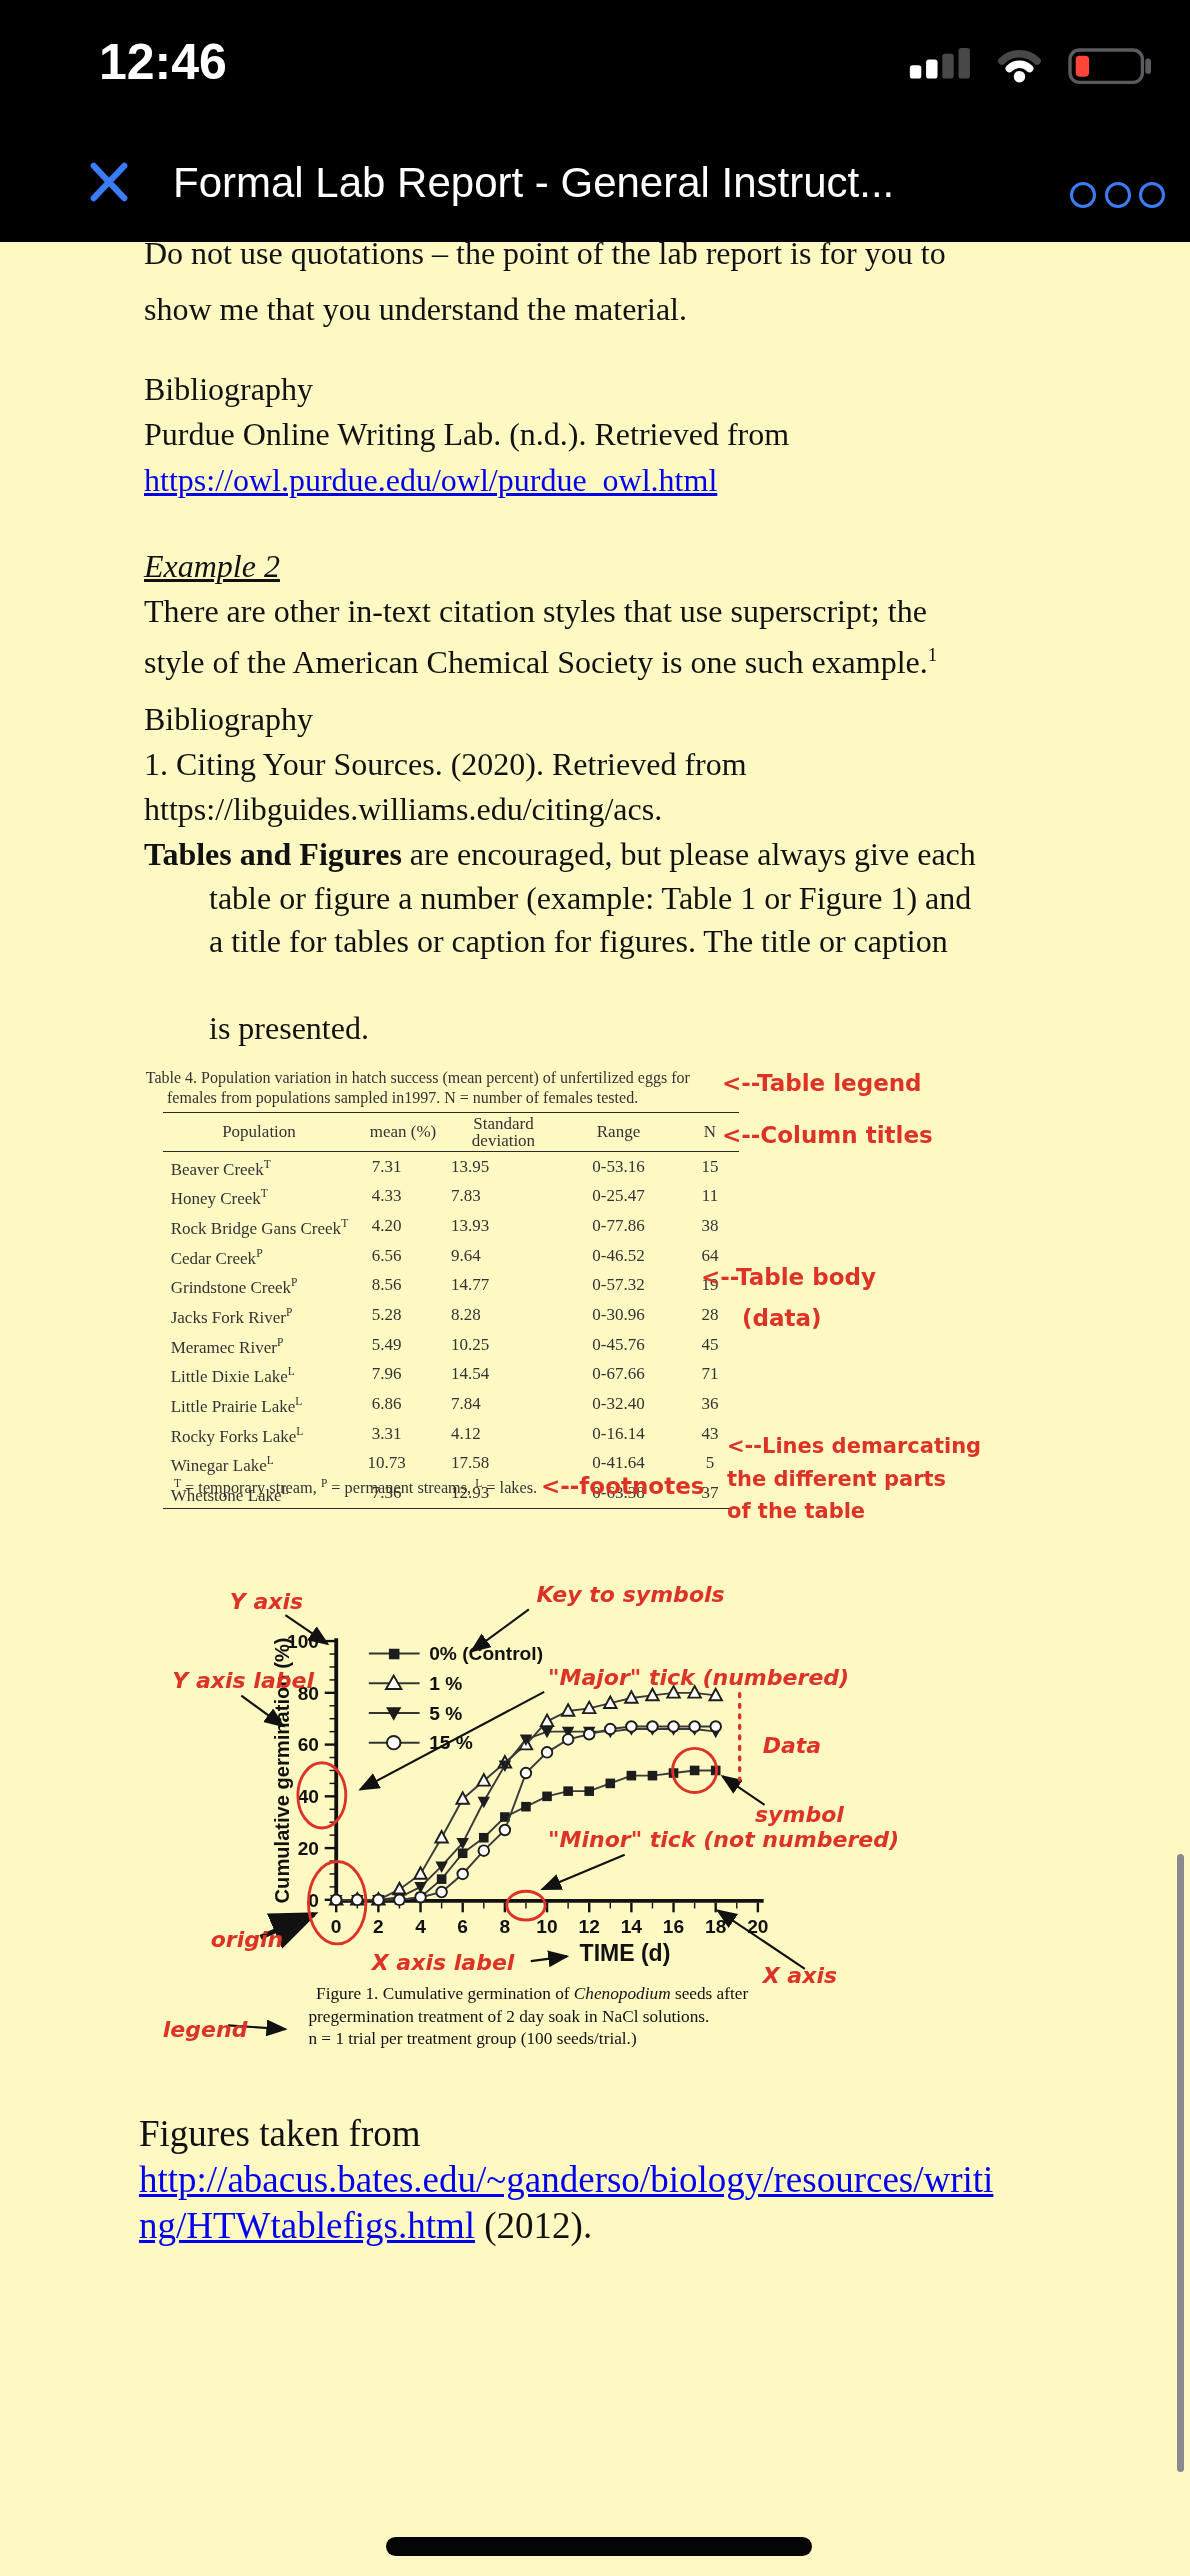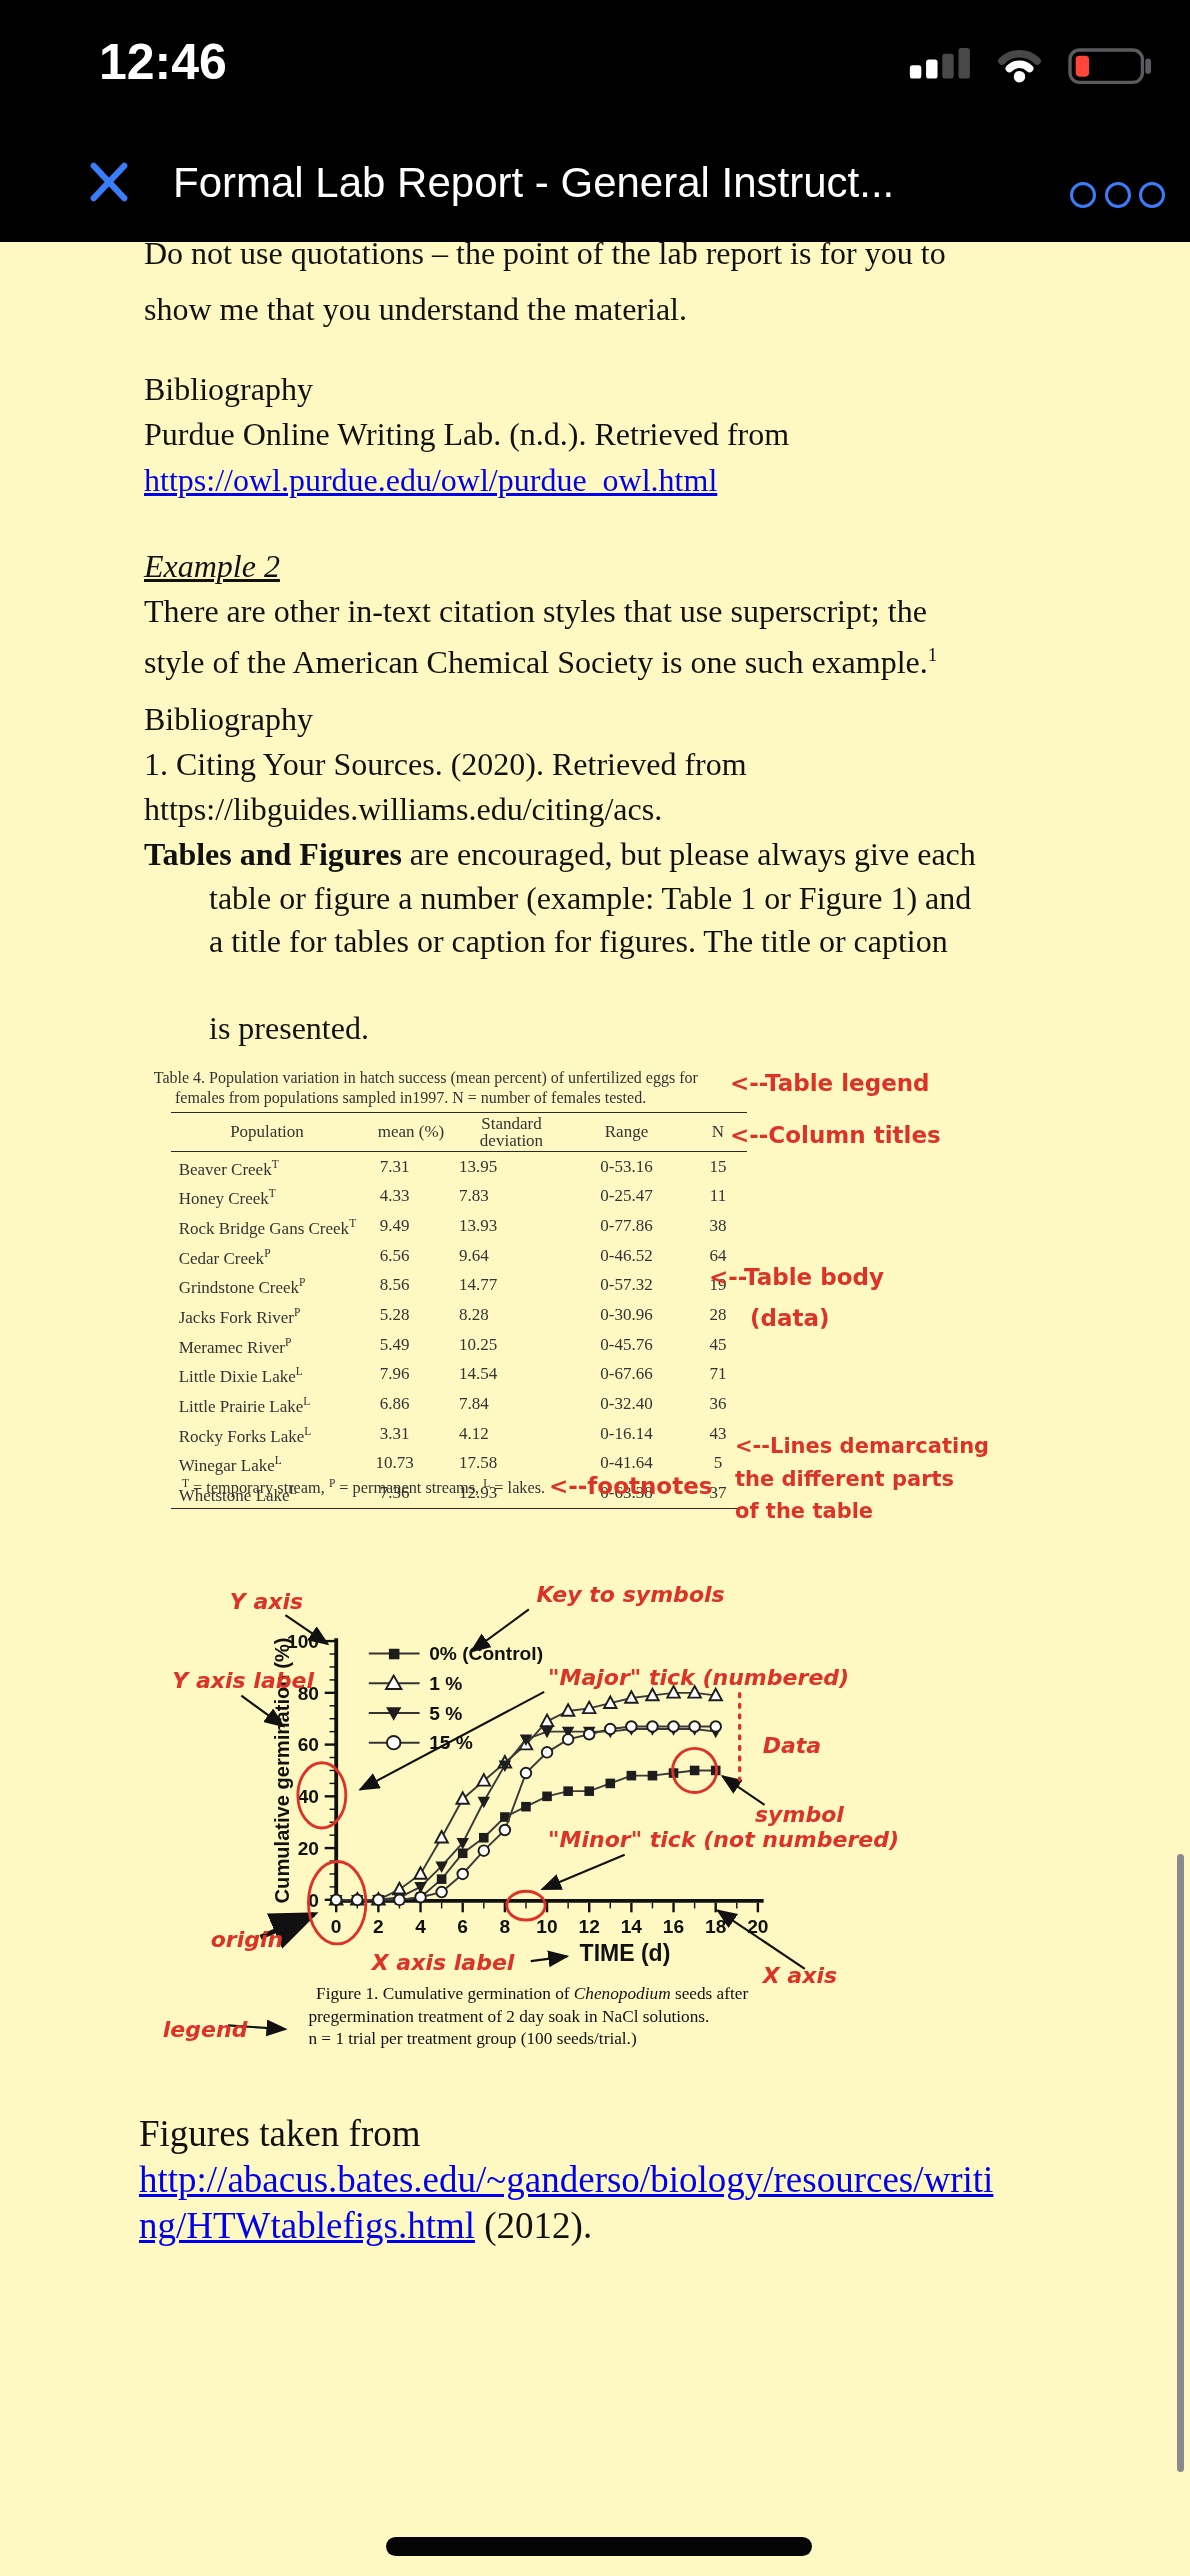--- a/index.html
+++ b/index.html
@@ -17,21 +17,21 @@
   .navmenu span{width:20px;height:20px;border:3.8px solid #3B7DF8;border-radius:50%;display:block;}
   
   .page{position:absolute;top:242px;left:0;width:1190px;height:2334px;background:#fef9c3;overflow:hidden;}
   .bl{position:absolute;left:144px;font-family:"Liberation Serif",serif;font-size:32px;
       line-height:38px;color:#111;white-space:nowrap;}
   .ind{left:209px;}
   a.doclink{color:#0000EE;text-decoration:underline;}
   .blk{color:#111;}
   sup.fn{font-size:19px;}
   
-  .scan{position:absolute;left:148px;top:826px;width:958px;height:460px;
+  .scan{position:absolute;left:140px;top:826px;width:958px;height:460px;
         font-family:"Liberation Serif",serif;color:#222;}
   .scan .lg{position:absolute;font-size:16px;line-height:20px;white-space:nowrap;color:#333;}
   .scan table{position:absolute;left:23px;top:44px;width:575px;border-collapse:collapse;
               border-top:1.9px solid #2a2a2a;table-layout:fixed;}
   .scan th{font-weight:normal;font-size:17px;text-align:center;white-space:pre-line;
            border-bottom:1.9px solid #2a2a2a;padding:1.9px 0;line-height:17px;color:#333;}
   .scan td{font-size:17px;height:24px;padding:0;line-height:24px;color:#333;}
   .scan tbody tr:last-child td{border-bottom:1.9px solid #2a2a2a;}
   .scan td.pop{text-align:left;padding-left:7.7px;white-space:nowrap;}
   .scan td.num{text-align:center;padding-right:33px;}
@@ -144,21 +144,21 @@
           </tr>
         <tr>
             <td class="pop"><span>Honey Creek</span><sup>T</sup></td>
             <td class="num">4.33</td>
             <td class="num2">7.83</td>
             <td class="ctr">0-25.47</td>
             <td class="ctr">11</td>
           </tr>
         <tr>
             <td class="pop"><span>Rock Bridge Gans Creek</span><sup>T</sup></td>
-            <td class="num">9.49</td>
+            <td class="num">4.20</td>
             <td class="num2">13.93</td>
             <td class="ctr">0-77.86</td>
             <td class="ctr">38</td>
           </tr>
         <tr>
             <td class="pop"><span>Cedar Creek</span><sup>P</sup></td>
             <td class="num">6.56</td>
             <td class="num2">9.64</td>
             <td class="ctr">0-46.52</td>
             <td class="ctr">64</td>

